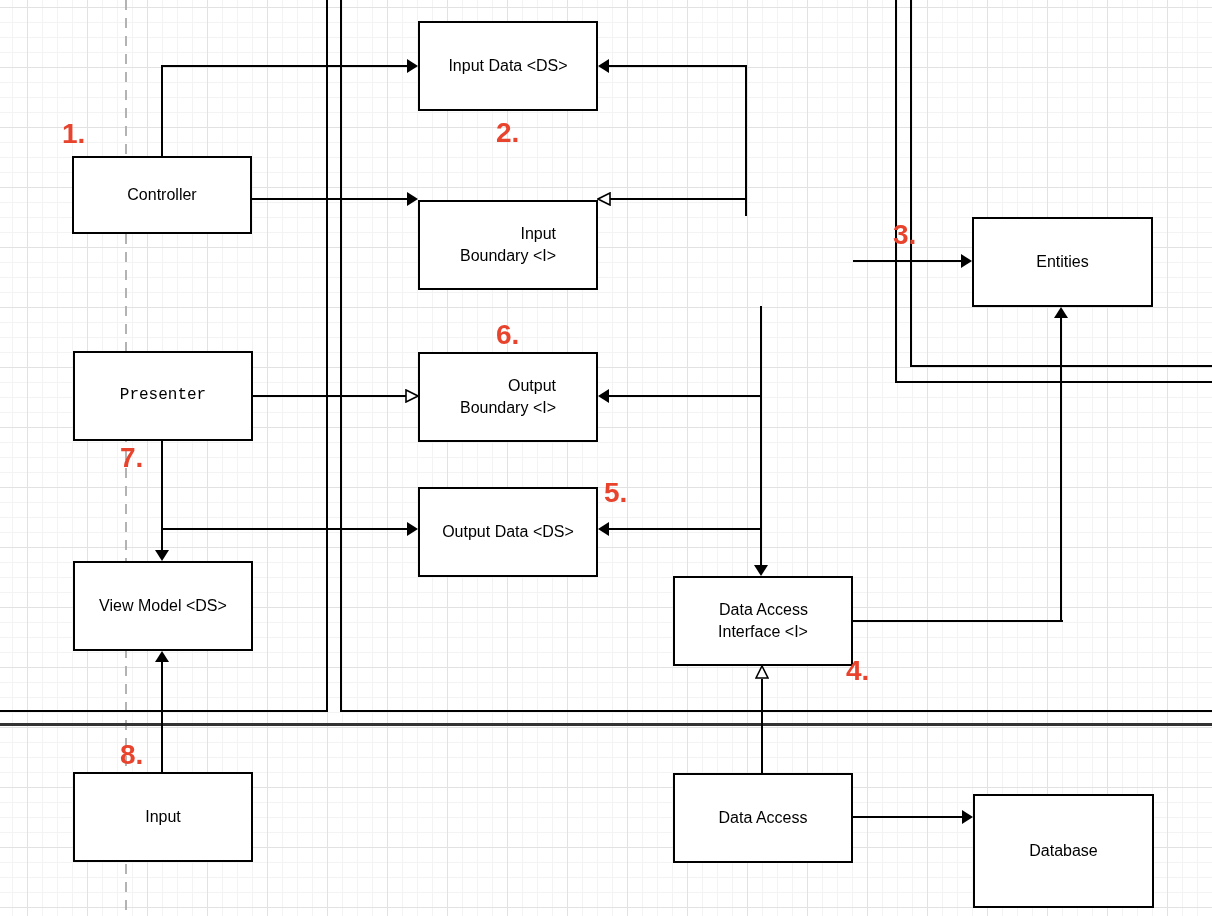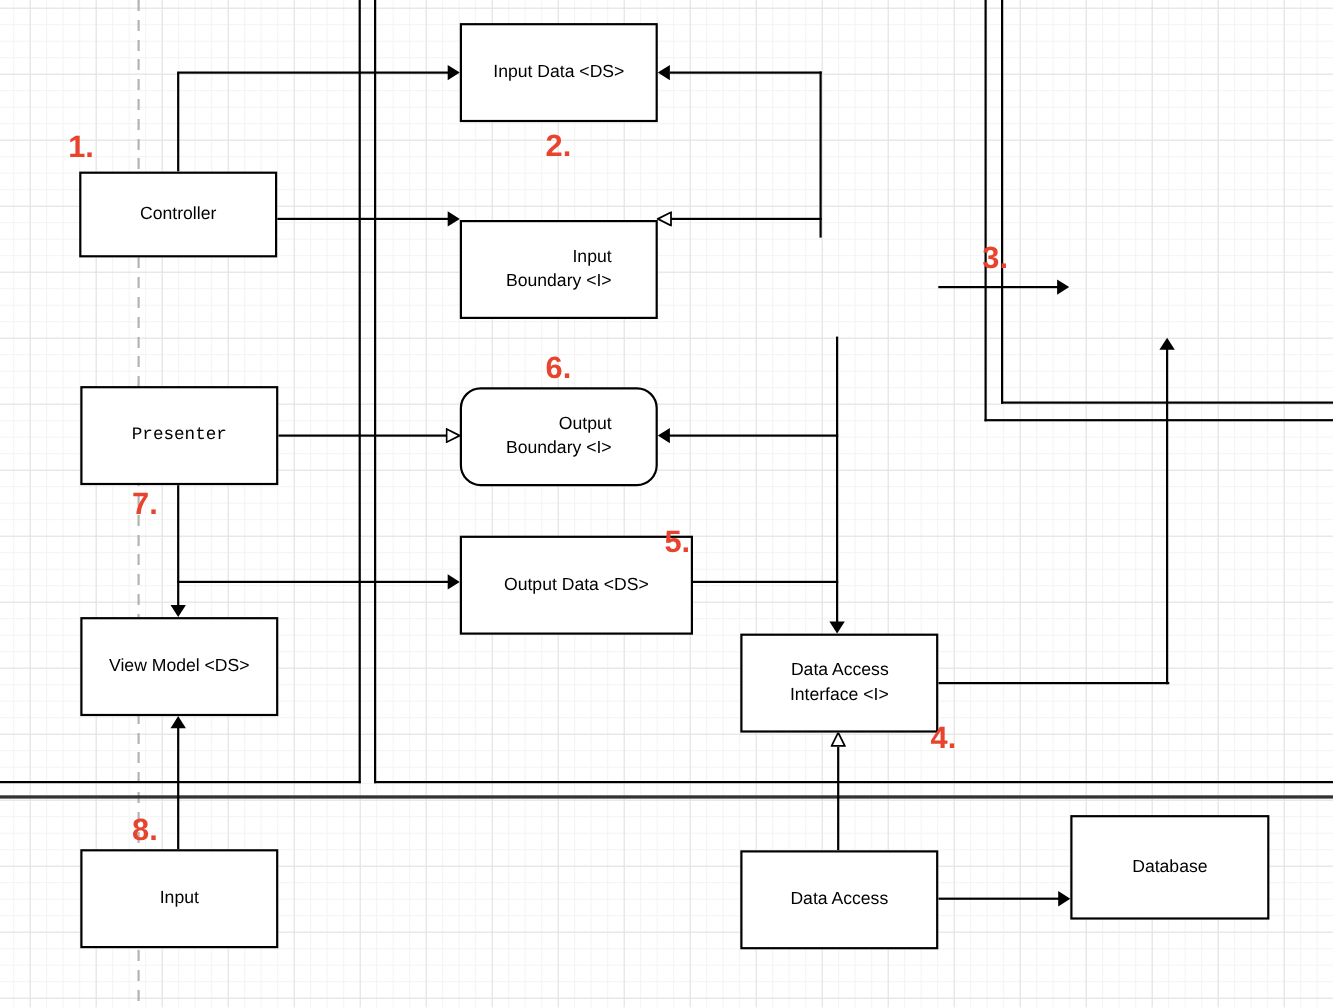--- a/index.html
+++ b/index.html
@@ -104,28 +104,29 @@
   <div class="ar" style="left:962px;top:810px;"></div>
 
   <div class="node" style="left:72px;top:156px;width:180px;height:78px;"><span>Controller</span></div>
   <div class="node" style="left:73px;top:351px;width:180px;height:90px;font-family:Liberation Mono, monospace;"><span>Presenter</span></div>
   <div class="node" style="left:73px;top:561px;width:180px;height:90px;"><span>View Model &lt;DS&gt;</span></div>
   <div class="node" style="left:73px;top:772px;width:180px;height:90px;"><span>Input</span></div>
 
   <div class="node" style="left:418px;top:21px;width:180px;height:90px;"><span>Input Data &lt;DS&gt;</span></div>
   <div class="node" style="left:418px;top:156px;width:180px;height:90px;margin-top:44px;"><span>Input
 Boundary &lt;I&gt;</span></div>
-  <div class="node" style="left:418px;top:352px;width:180px;height:90px;border-radius:19px;"><span>Output
+  <div class="node" style="left:418px;top:352px;width:180px;height:90px;"><span>Output
 Boundary &lt;I&gt;</span></div>
-  <div class="node" style="left:418px;top:487px;width:212px;height:90px;"><span>Output Data &lt;DS&gt;</span></div>
+  <div class="node" style="left:418px;top:487px;width:180px;height:90px;"><span>Output Data &lt;DS&gt;</span></div>
 
+  <div class="node" style="left:972px;top:217px;width:181px;height:90px;"><span>Entities</span></div>
   <div class="node" style="left:673px;top:576px;width:180px;height:90px;"><span>Data Access
 Interface &lt;I&gt;</span></div>
   <div class="node" style="left:673px;top:773px;width:180px;height:90px;"><span>Data Access</span></div>
-  <div class="node" style="left:973px;top:741px;width:181px;height:95px;"><span>Database</span></div>
+  <div class="node" style="left:973px;top:794px;width:181px;height:114px;"><span>Database</span></div>
 
   <div class="step" style="left:62px;top:120px;">1.</div>
   <div class="step" style="left:496px;top:119px;">2.</div>
   <div class="step" style="left:893px;top:221px;">3.</div>
   <div class="step" style="left:846px;top:657px;">4.</div>
   <div class="step" style="left:604px;top:479px;">5.</div>
   <div class="step" style="left:496px;top:321px;">6.</div>
   <div class="step" style="left:120px;top:444px;">7.</div>
   <div class="step" style="left:120px;top:741px;">8.</div>
 

